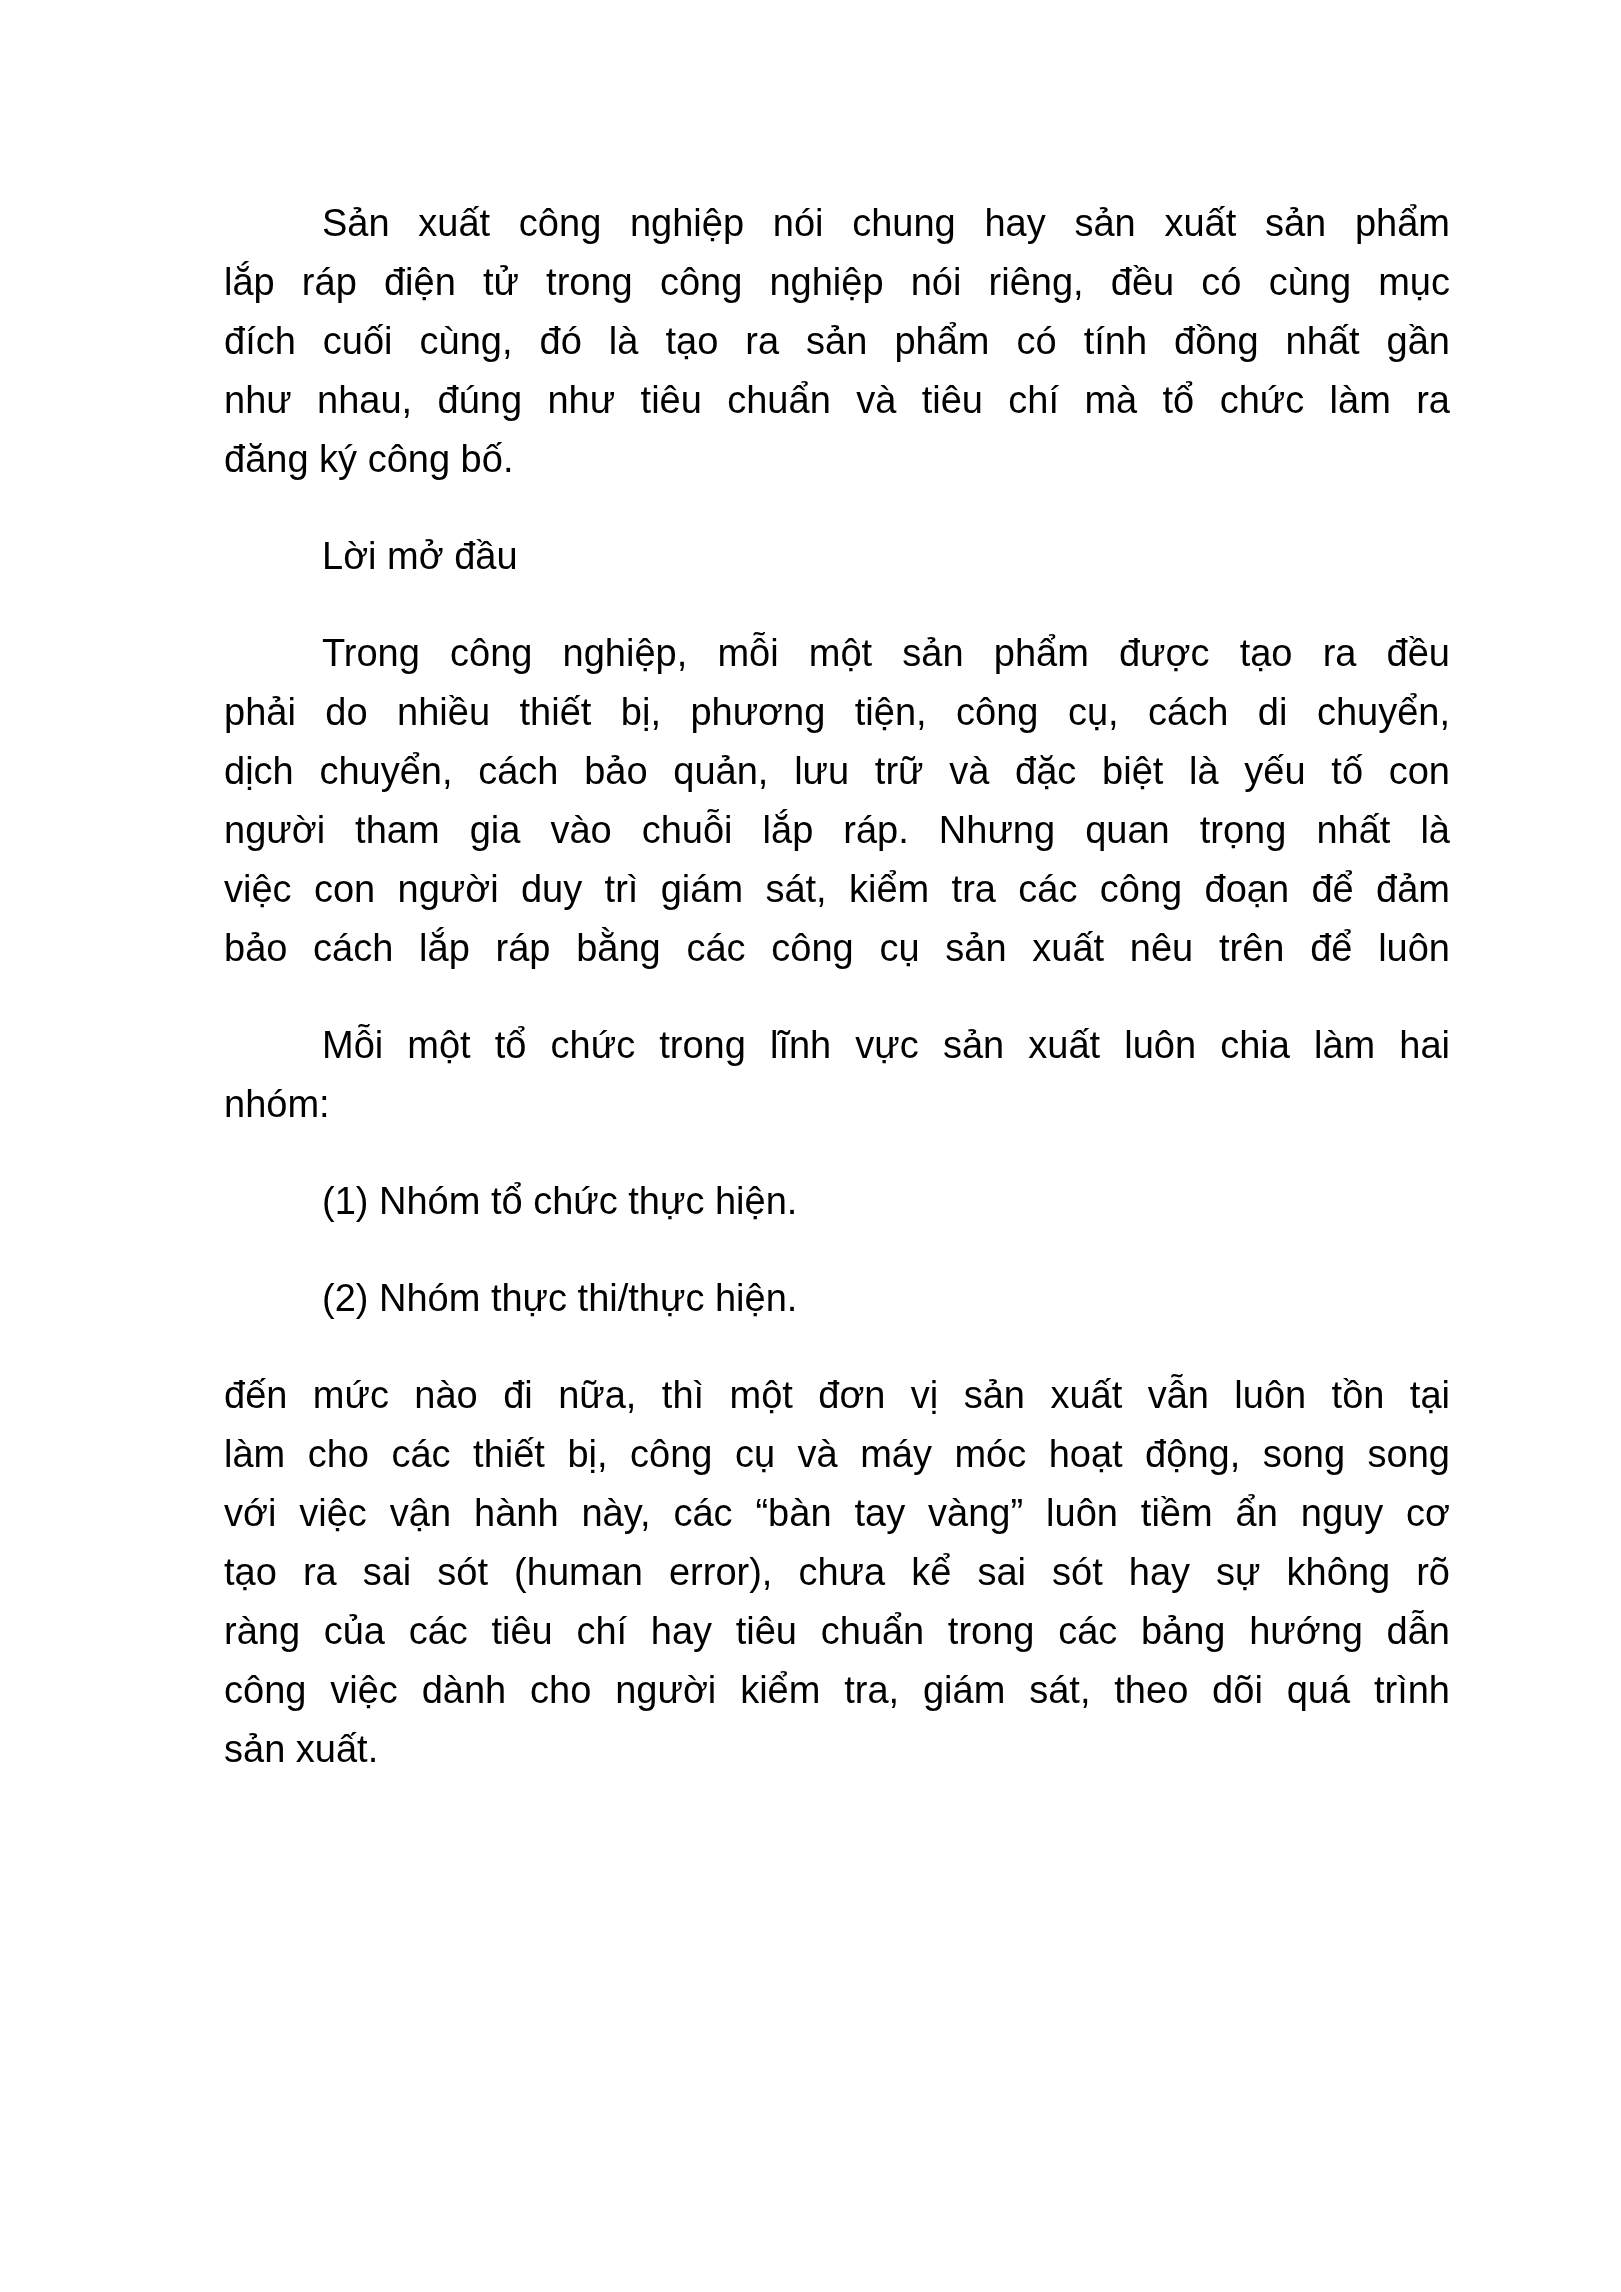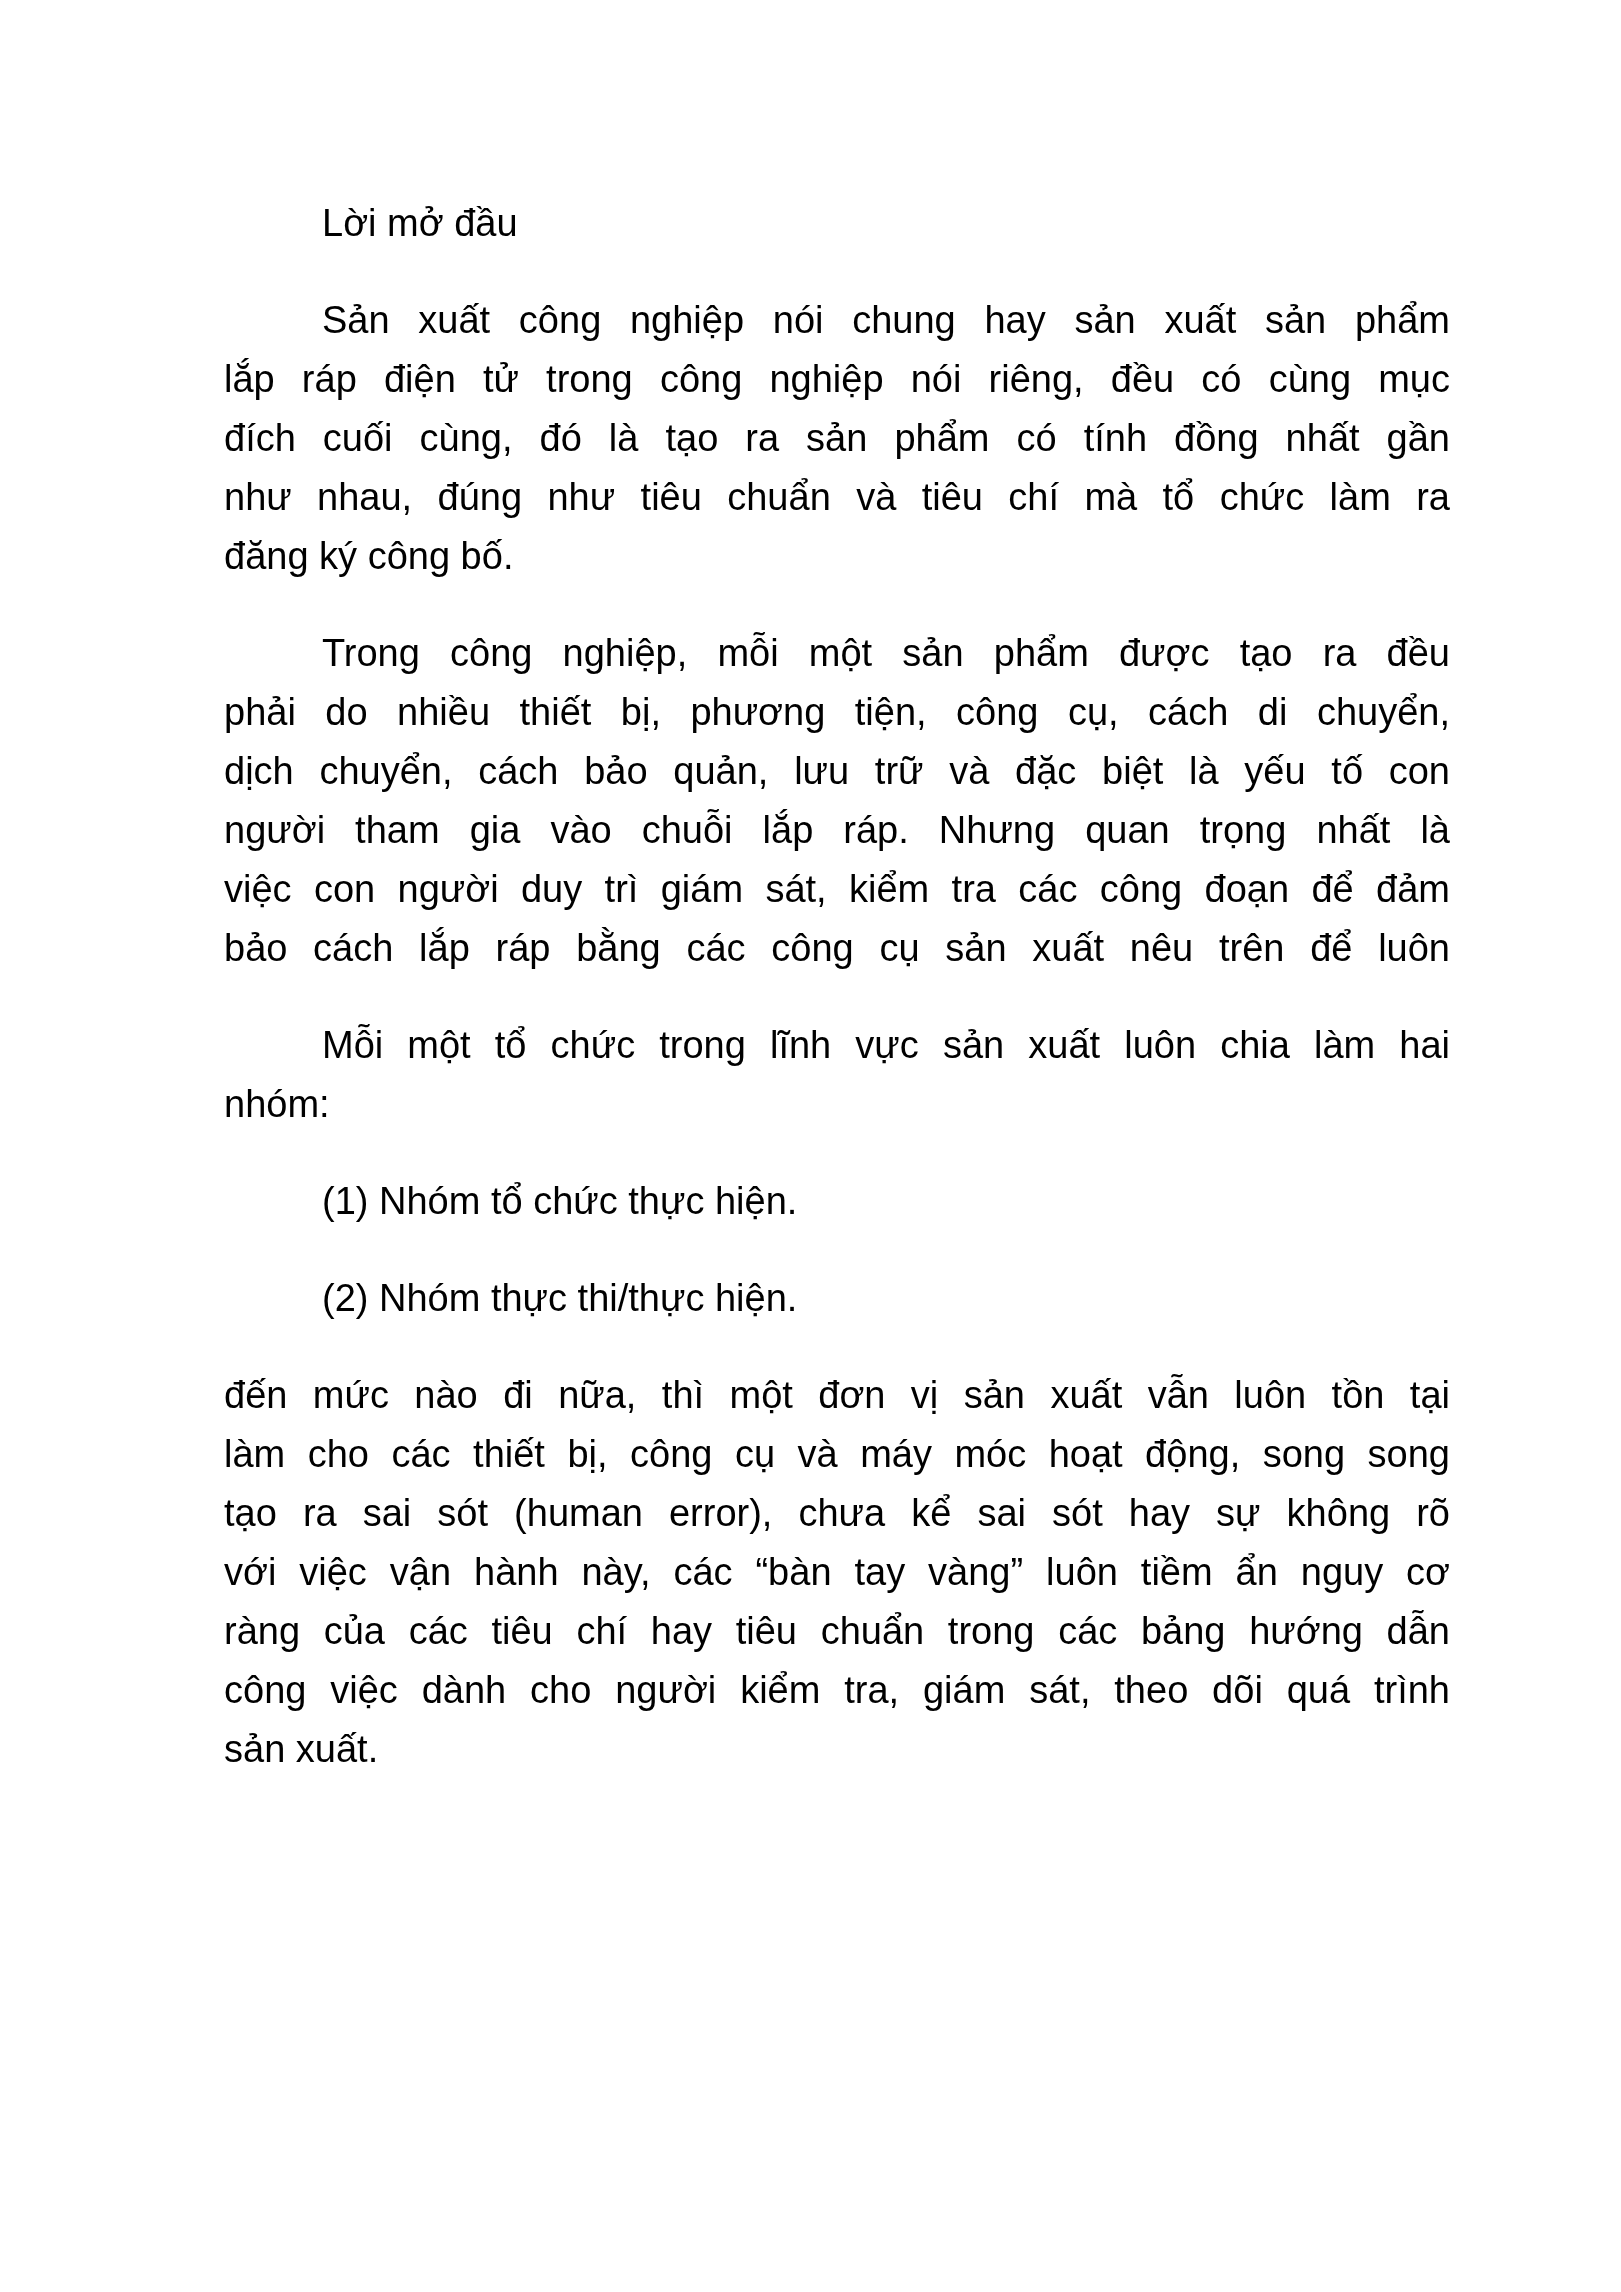--- a/index.html
+++ b/index.html
@@ -42,29 +42,29 @@
   .paragraph.title .line,
   .paragraph.list-item .line {
     text-align-last: left;
   }
 </style>
 </head>
 <body>
 
 <div class="page" style="background: rgb(255, 255, 255); color: rgb(0, 0, 0);">
   <div class="content">
-      <div class="paragraph title">
-        <div class="line first">Lời mở đầu</div>
-      </div>
       <div class="paragraph body">
         <div class="line first stretch">Sản xuất công nghiệp nói chung hay sản xuất sản phẩm</div>
         <div class="line stretch">lắp ráp điện tử trong công nghiệp nói riêng, đều có cùng mục</div>
         <div class="line stretch">đích cuối cùng, đó là tạo ra sản phẩm có tính đồng nhất gần</div>
         <div class="line stretch">như nhau, đúng như tiêu chuẩn và tiêu chí mà tổ chức làm ra</div>
         <div class="line">đăng ký công bố.</div>
+      </div>
+      <div class="paragraph title">
+        <div class="line first">Lời mở đầu</div>
       </div>
       <div class="paragraph body">
         <div class="line first stretch">Trong công nghiệp, mỗi một sản phẩm được tạo ra đều</div>
         <div class="line stretch">phải do nhiều thiết bị, phương tiện, công cụ, cách di chuyển,</div>
         <div class="line stretch">dịch chuyển, cách bảo quản, lưu trữ và đặc biệt là yếu tố con</div>
         <div class="line stretch">người tham gia vào chuỗi lắp ráp. Nhưng quan trọng nhất là</div>
         <div class="line stretch">việc con người duy trì giám sát, kiểm tra các công đoạn để đảm</div>
         <div class="line stretch">bảo cách lắp ráp bằng các công cụ sản xuất nêu trên để luôn</div>
       </div>
       <div class="paragraph body">
@@ -73,21 +73,21 @@
       </div>
       <div class="paragraph list-item">
         <div class="line first">(1) Nhóm tổ chức thực hiện.</div>
       </div>
       <div class="paragraph list-item">
         <div class="line first">(2) Nhóm thực thi/thực hiện.</div>
       </div>
       <div class="paragraph body">
         <div class="line stretch">đến mức nào đi nữa, thì một đơn vị sản xuất vẫn luôn tồn tại</div>
         <div class="line stretch">làm cho các thiết bị, công cụ và máy móc hoạt động, song song</div>
+        <div class="line stretch">với việc vận hành này, các “bàn tay vàng” luôn tiềm ẩn nguy cơ</div>
         <div class="line stretch">tạo ra sai sót (human error), chưa kể sai sót hay sự không rõ</div>
-        <div class="line stretch">với việc vận hành này, các “bàn tay vàng” luôn tiềm ẩn nguy cơ</div>
         <div class="line stretch">ràng của các tiêu chí hay tiêu chuẩn trong các bảng hướng dẫn</div>
         <div class="line stretch">công việc dành cho người kiểm tra, giám sát, theo dõi quá trình</div>
         <div class="line">sản xuất.</div>
       </div>
     </div>
 </div>
 
 
 </body></html>

